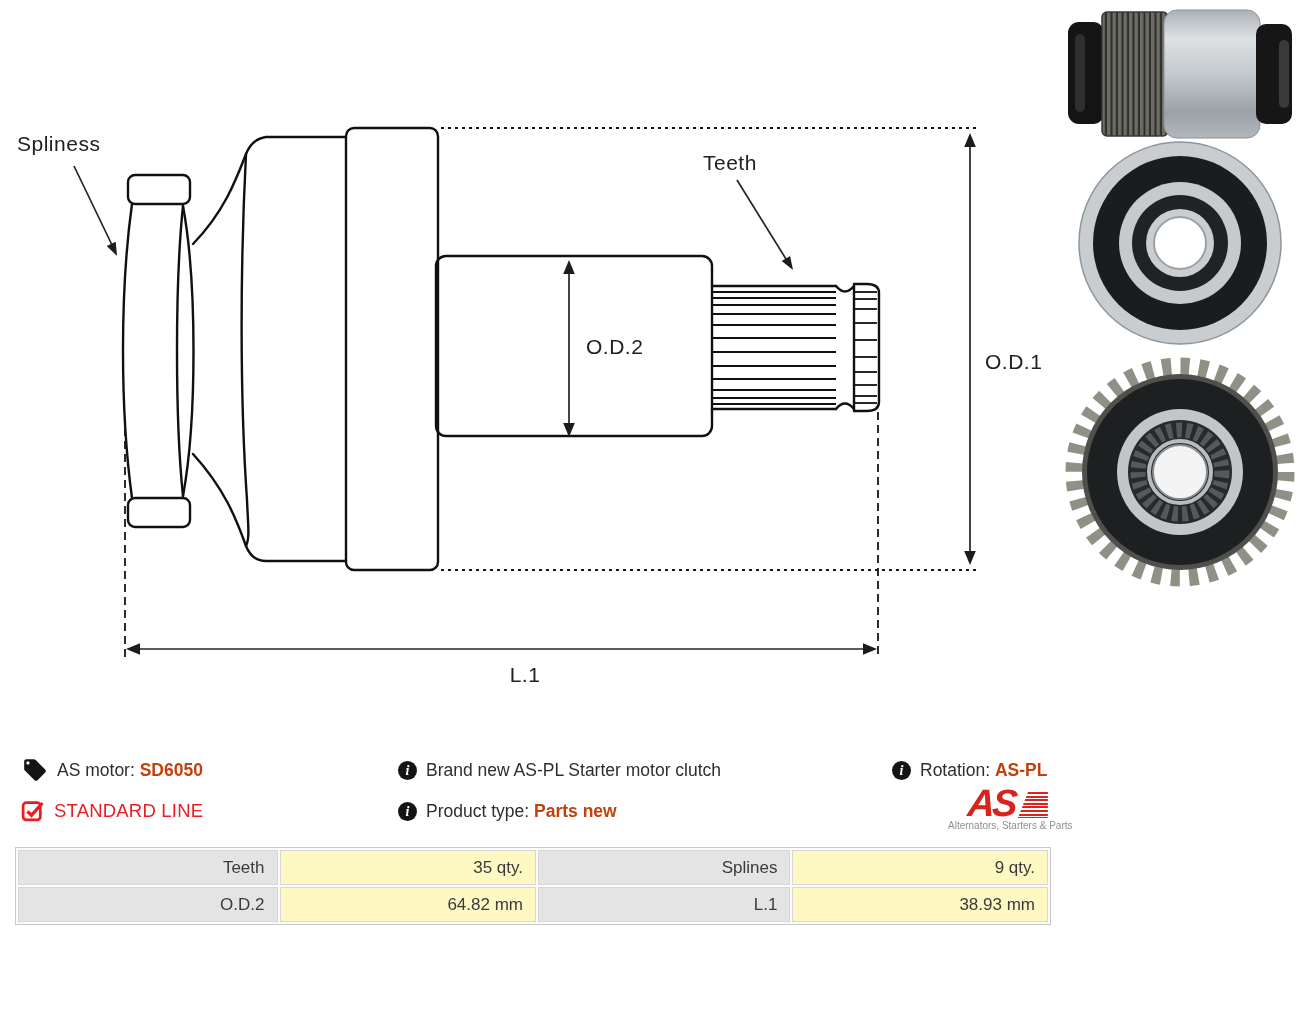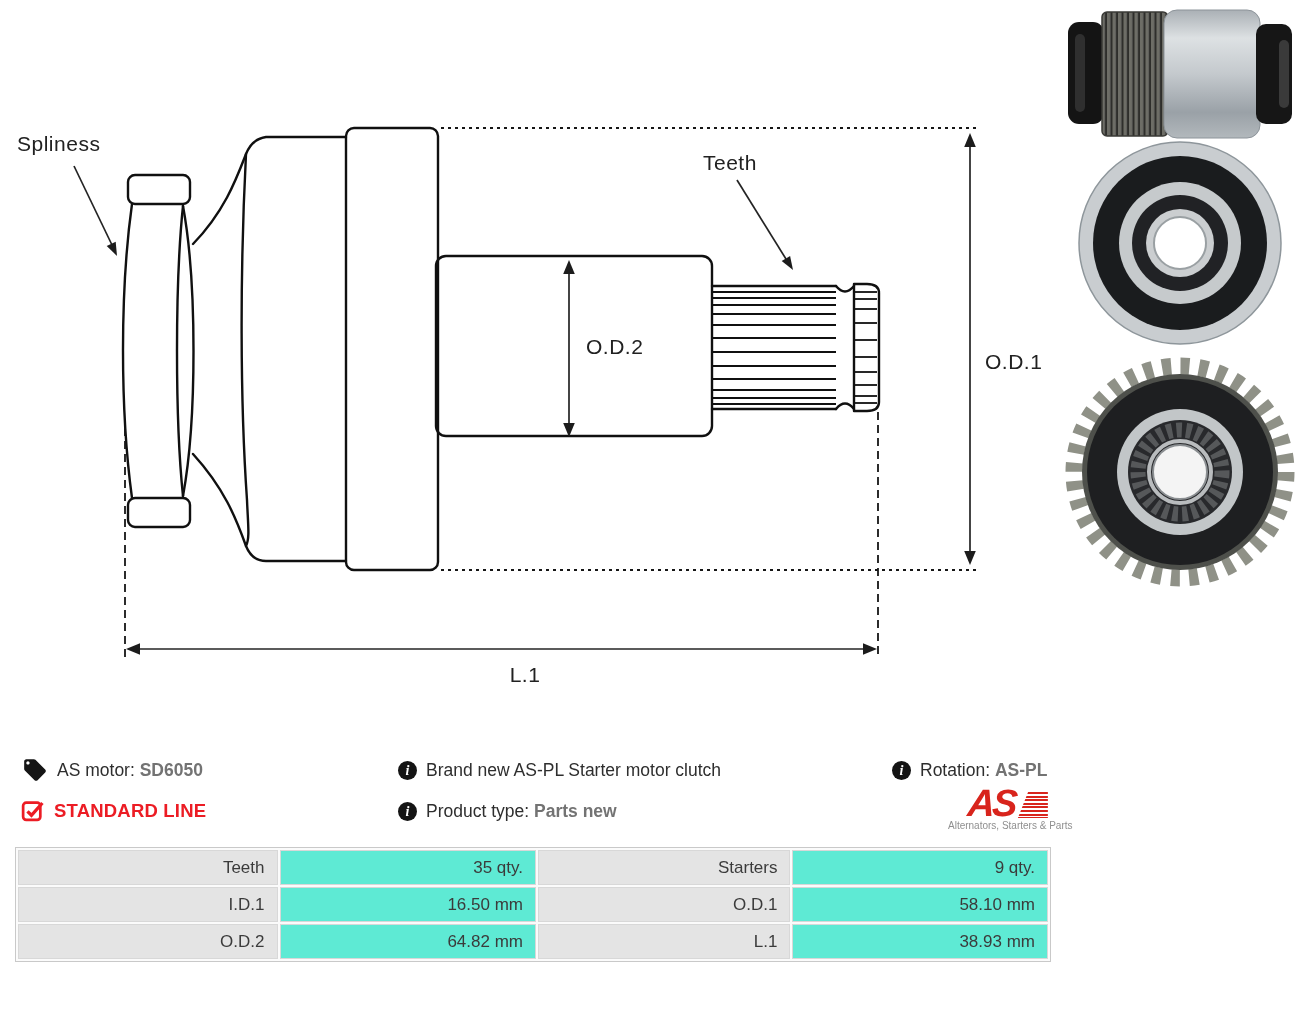--- a/index.html
+++ b/index.html
@@ -15,45 +15,45 @@
   .dash{stroke:#161616;stroke-width:1.8;stroke-dasharray:8 5;fill:none;}
   .ah{fill:#1c1c1c;stroke:none;}
   .dlabel{font-family:"Liberation Sans",sans-serif;font-size:21px;fill:#212121;letter-spacing:.5px;}
 
   
   .photos{position:absolute;left:1052px;top:0;}
 
   
   .info-item{position:absolute;display:flex;align-items:center;gap:9px;
              font-size:17.5px;color:#2e2e2e;white-space:nowrap;}
-  .info-item b{font-weight:700;color:#737373;}
+  .info-item b{font-weight:700;color:#c2410c;}
   .i-icon{display:inline-flex;align-items:center;justify-content:center;
           width:19px;height:19px;border-radius:50%;background:#141414;color:#fff;
           font-family:"Liberation Serif",serif;font-style:italic;font-weight:700;font-size:14px;
           flex:0 0 auto;}
-  .red-line{color:#ec1c24;font-weight:700;font-size:18.5px;letter-spacing:.2px;}
+  .red-line{color:#ec1c24;font-weight:400;font-size:18.5px;letter-spacing:.2px;}
 
   
   .as-logo{position:absolute;left:948px;top:784px;width:120px;text-align:center;}
   .as-logo-row{display:flex;align-items:flex-end;justify-content:center;height:34px;}
   .as-logo-as{font-family:"Liberation Sans",sans-serif;font-style:italic;font-weight:900;
               font-size:38px;line-height:30px;color:#d8241c;letter-spacing:-3px;transform:skewX(-5deg);}
   .as-logo-flag{width:30px;height:26px;margin-left:3px;
       background:repeating-linear-gradient(to bottom,#d8241c 0 2.1px,#ffffff 2.1px 3.6px);
       clip-path:polygon(34% 0,100% 0,100% 100%,0 100%);}
   .as-logo-tagline{font-size:10px;color:#8f8f8f;margin-top:2px;white-space:nowrap;}
 
   
   .spec{position:absolute;left:15px;top:847px;width:1036px;table-layout:fixed;
         border-collapse:separate;border-spacing:2px;background:#fbfbfb;
         border:1px solid #c9c9c9;font-size:17px;color:#3b3b3b;}
   .spec td{height:33px;padding:0 12px 0 0;text-align:right;vertical-align:middle;
            border:1px solid #d8d8d8;}
   .spec td.lbl{background:#e4e4e4;}
-  .spec td.val{background:#5eead4;padding-left:39px;}
+  .spec td.val{background:#fef9c3;padding-left:39px;}
 </style>
 </head>
 <body>
 
 <div class="page">
 
   <svg class="drawing" width="1056" height="705" viewBox="0 0 1056 705">
 
     <g>
       <rect class="part" x="128" y="175" width="62" height="29" rx="7"></rect>
@@ -240,28 +240,22 @@
     <colgroup>
         <col style="width:259px">
         <col style="width:256px">
         <col style="width:252px">
         <col style="width:255px">
       </colgroup>
     <tbody>
       <tr>
         <td class="lbl">Teeth</td>
         <td class="val">35 qty.</td>
-        <td class="lbl">Starters</td>
+        <td class="lbl">Splines</td>
         <td class="val">9 qty.</td>
-      </tr>
-      <tr>
-        <td class="lbl">I.D.1</td>
-        <td class="val">16.50 mm</td>
-        <td class="lbl">O.D.1</td>
-        <td class="val">58.10 mm</td>
       </tr>
       <tr>
         <td class="lbl">O.D.2</td>
         <td class="val">64.82 mm</td>
         <td class="lbl">L.1</td>
         <td class="val">38.93 mm</td>
       </tr>
     </tbody>
   </table>
 

